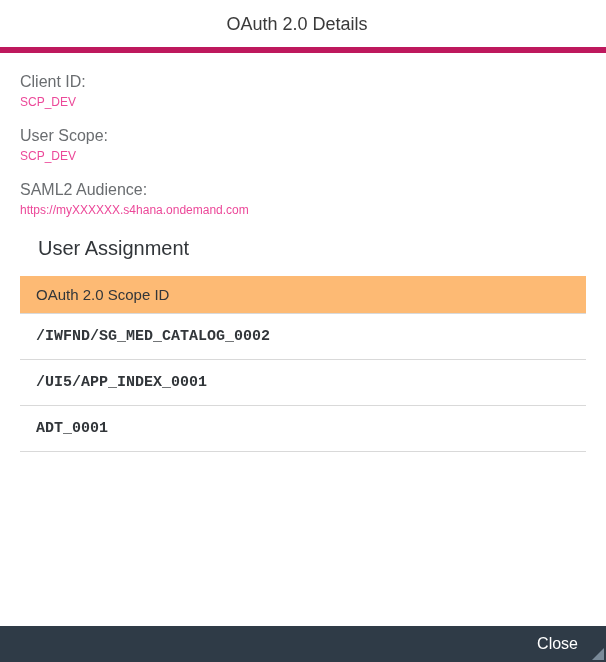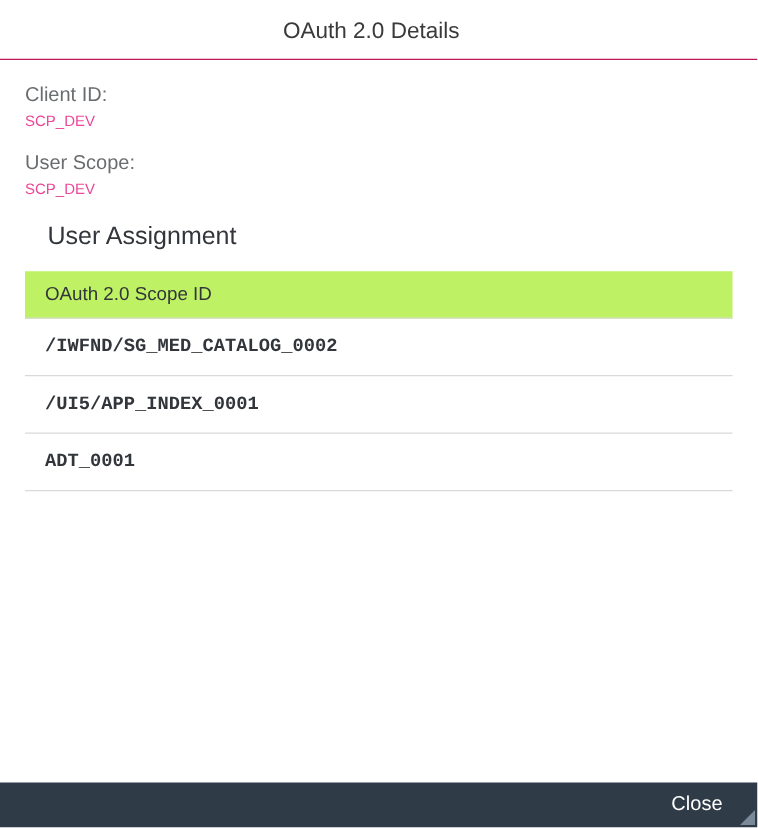--- a/index.html
+++ b/index.html
@@ -12,21 +12,21 @@
       width: 606px;
       height: 662px;
       background: #ffffff;
       position: relative;
       overflow: hidden;
     }
     .dialog-header {
       width: 100%;
       padding: 14px 12px 12px 0;
       text-align: center;
-      border-bottom: 1px solid #be185d;
+      border-bottom: 6px solid #be185d;
     }
     .dialog-header h1 {
       font-size: 18px;
       color: #3a3a3a;
       font-weight: 400;
     }
     .dialog-content {
       padding: 20px 20px 4px 20px;
     }
     .field {
@@ -45,21 +45,21 @@
     .section-title {
       font-size: 20px;
       color: #32363a;
       font-weight: 400;
       margin: 20px 0 16px 18px;
     }
     .scope-table {
       width: 100%;
     }
     .scope-header-row {
-      background: #bef264;
+      background: #fdba74;
       padding: 10px 16px;
       border-bottom: 1px solid #d9d9d9;
       font-size: 15px;
       color: #32363a;
     }
     .scope-row {
       padding: 14px 16px;
       border-bottom: 1px solid #d9d9d9;
       font-size: 15px;
       font-weight: bold;
@@ -111,20 +111,24 @@
     <div class="field-label">Client ID:</div>
     <div class="field-value">SCP_DEV</div>
   </div>
 
   <div class="field">
     <div class="field-label">User Scope:</div>
     <div class="field-value">SCP_DEV</div>
   </div>
 
 
+  <div class="field">
+    <div class="field-label">SAML2 Audience:</div>
+    <div class="field-value">https://myXXXXXX.s4hana.ondemand.com</div>
+  </div>
 
   <div class="section-title">User Assignment</div>
 
   <div class="scope-table">
     <div class="scope-header-row">OAuth 2.0 Scope ID</div>
     <div class="scope-row">/IWFND/SG_MED_CATALOG_0002</div>
     <div class="scope-row">/UI5/APP_INDEX_0001</div>
     <div class="scope-row">ADT_0001</div>
   </div>
 

